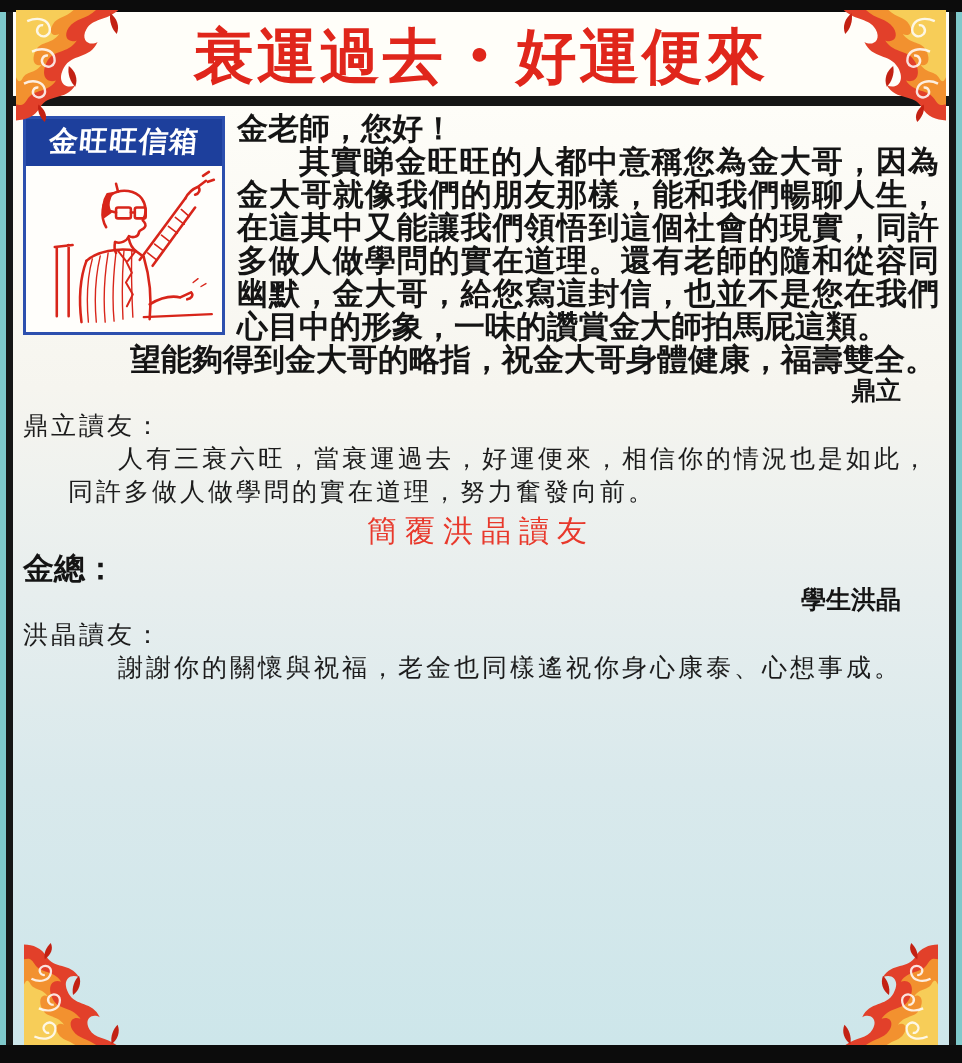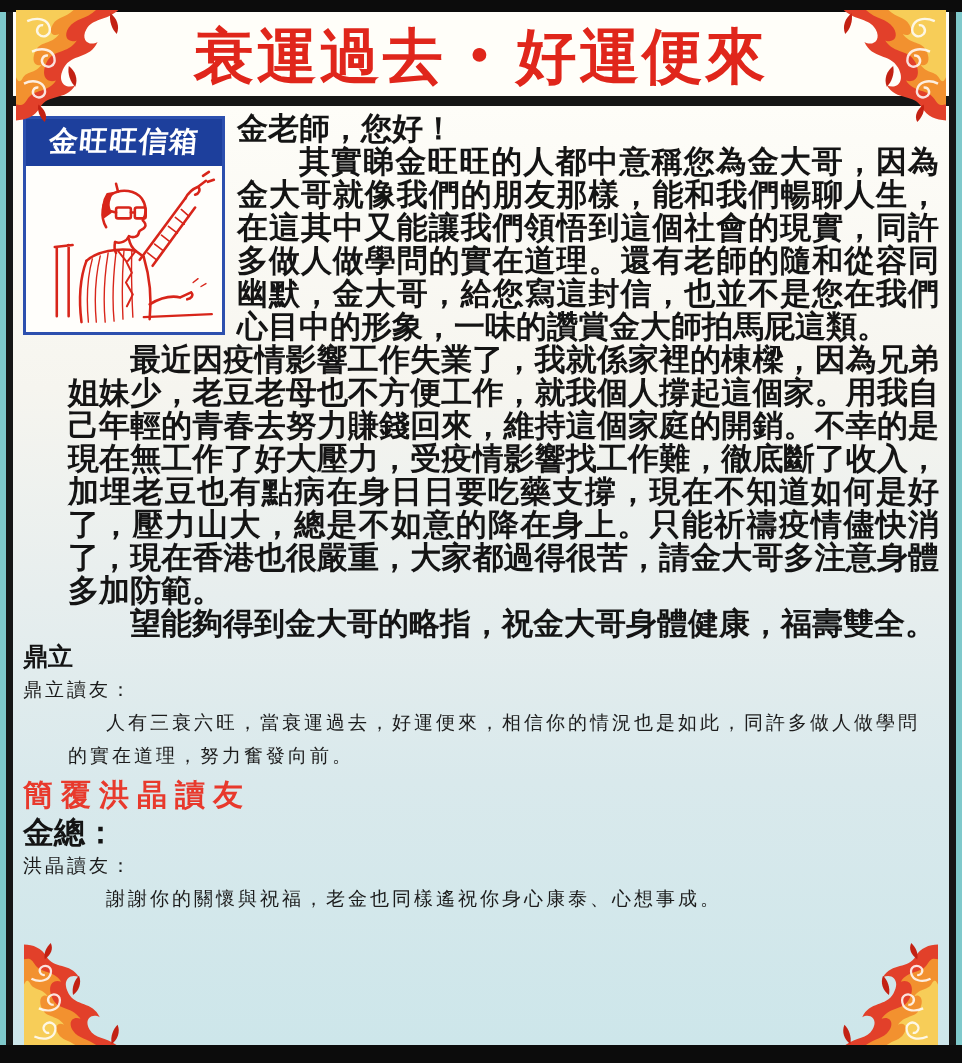--- a/index.html
+++ b/index.html
@@ -20,24 +20,24 @@
   .corner.tr{top:-2px;right:0;transform:scaleX(-1);}
   .corner.bl{bottom:-2px;left:0;transform:scaleY(-1);width:126px;height:104px;}
   .corner.br{bottom:-2px;right:0;transform:scale(-1,-1);width:126px;height:104px;}
   
   .content{flex:1;position:relative;padding:6px 10px 0;overflow:hidden;
     background:linear-gradient(180deg,#fefdf8 0%,#f6f5ef 30%,#e7eeee 52%,#d9e9ec 72%,#cde6ea 100%);
     font-family:"Liberation Serif","DejaVu Serif",serif;color:#141414;}
   p{margin:0;}
   .para{font-size:31px;line-height:33px;text-align:justify;font-weight:600;}
   .indent{text-indent:2em;margin-left:45px;}
-  .kai{font-weight:400;letter-spacing:3px;font-size:19px;line-height:33px;color:#1c1c1c;}
-  .sig{text-align:left;padding-right:38px;font-weight:600;font-size:25px;line-height:33px;}
+  .kai{font-weight:400;letter-spacing:3px;font-size:25px;line-height:33px;color:#1c1c1c;}
+  .sig{text-align:right;padding-right:38px;font-weight:600;font-size:25px;line-height:33px;font-family:Liberation Mono, monospace;}
   .sig.kai{font-weight:400;}
-  .heading2{color:#e8392c;font-size:30px;font-weight:bold;
+  .heading2{text-align:center;color:#e8392c;font-size:30px;font-weight:normal;
             letter-spacing:8px;line-height:38px;margin:4px 0 2px;}
   section{position:relative;z-index:2;}
   
   .logo{float:left;width:196px;margin:4px 12px 4px 0;border:3px solid #2c4fae;background:#fff;}
   .logo-header{background:#1d3f9c;color:#ffffff;font-weight:bold;font-size:29px;
                text-align:center;padding:3px 0 4px;letter-spacing:1px;
                font-family:"Liberation Sans","DejaVu Sans",sans-serif;}
   .logo-header span{display:inline-block;transform:skewX(-5deg);}
   .logo-art{height:166px;background:#fffefb;}
 </style>
@@ -121,34 +121,34 @@
               <path d="M118 153 L187 150" stroke-width="2.2"></path>
               <path d="M168 118 L173 114 M176 122 L181 119" stroke-width="1.4"></path>
             </g>
           </svg>
         </div>
       </div>
 
       <section>
         <p class="para">金老師，您好！</p>
         <p class="para indent">其實睇金旺旺的人都中意稱您為金大哥，因為金大哥就像我們的朋友那樣，能和我們暢聊人生，在這其中又能讓我們領悟到這個社會的現實，同許多做人做學問的實在道理。還有老師的隨和從容同幽默，金大哥，給您寫這封信，也並不是您在我們心目中的形象，一味的讚賞金大師拍馬屁這類。</p>
-        <p class="para indent">最近因疫情影響工作失業了，我就係家裡的棟樑，因為兄弟姐妹少，老豆老母也不方便工作，就我個人撐起這個家。用我自己年輕的青春去努力賺錢回來，維持這個家庭的開銷。不幸的是現在無工作了好大壓力，受疫情影響找工作難，徹底斷了收入，加埋老豆也有點病在身日日要吃藥支撐，現在不知道如何是好了，壓力山大，總是不如意的降在身上。只能祈禱疫情儘快消了，現在香港也很嚴重，大家都過得很苦，請金大哥多注意身體多加防範。</p>
         <p class="para indent">望能夠得到金大哥的略指，祝金大哥身體健康，福壽雙全。</p>
         <p class="sig">鼎立</p>
       </section>
 
       <section>
         <p class="kai">鼎立讀友：</p>
         <p class="kai indent">人有三衰六旺，當衰運過去，好運便來，相信你的情況也是如此，同許多做人做學問的實在道理，努力奮發向前。</p>
       </section>
 
       <h2 class="heading2">簡覆洪晶讀友</h2>
 
       <section>
         <p class="para">金總：</p>
+        <p class="sig">學生洪晶</p>
       </section>
 
       <section>
         <p class="kai">洪晶讀友：</p>
         <p class="kai indent">謝謝你的關懷與祝福，老金也同樣遙祝你身心康泰、心想事成。</p>
 
       </section>
 
       <svg class="corner bl">
           <use href="#ornament"></use>

